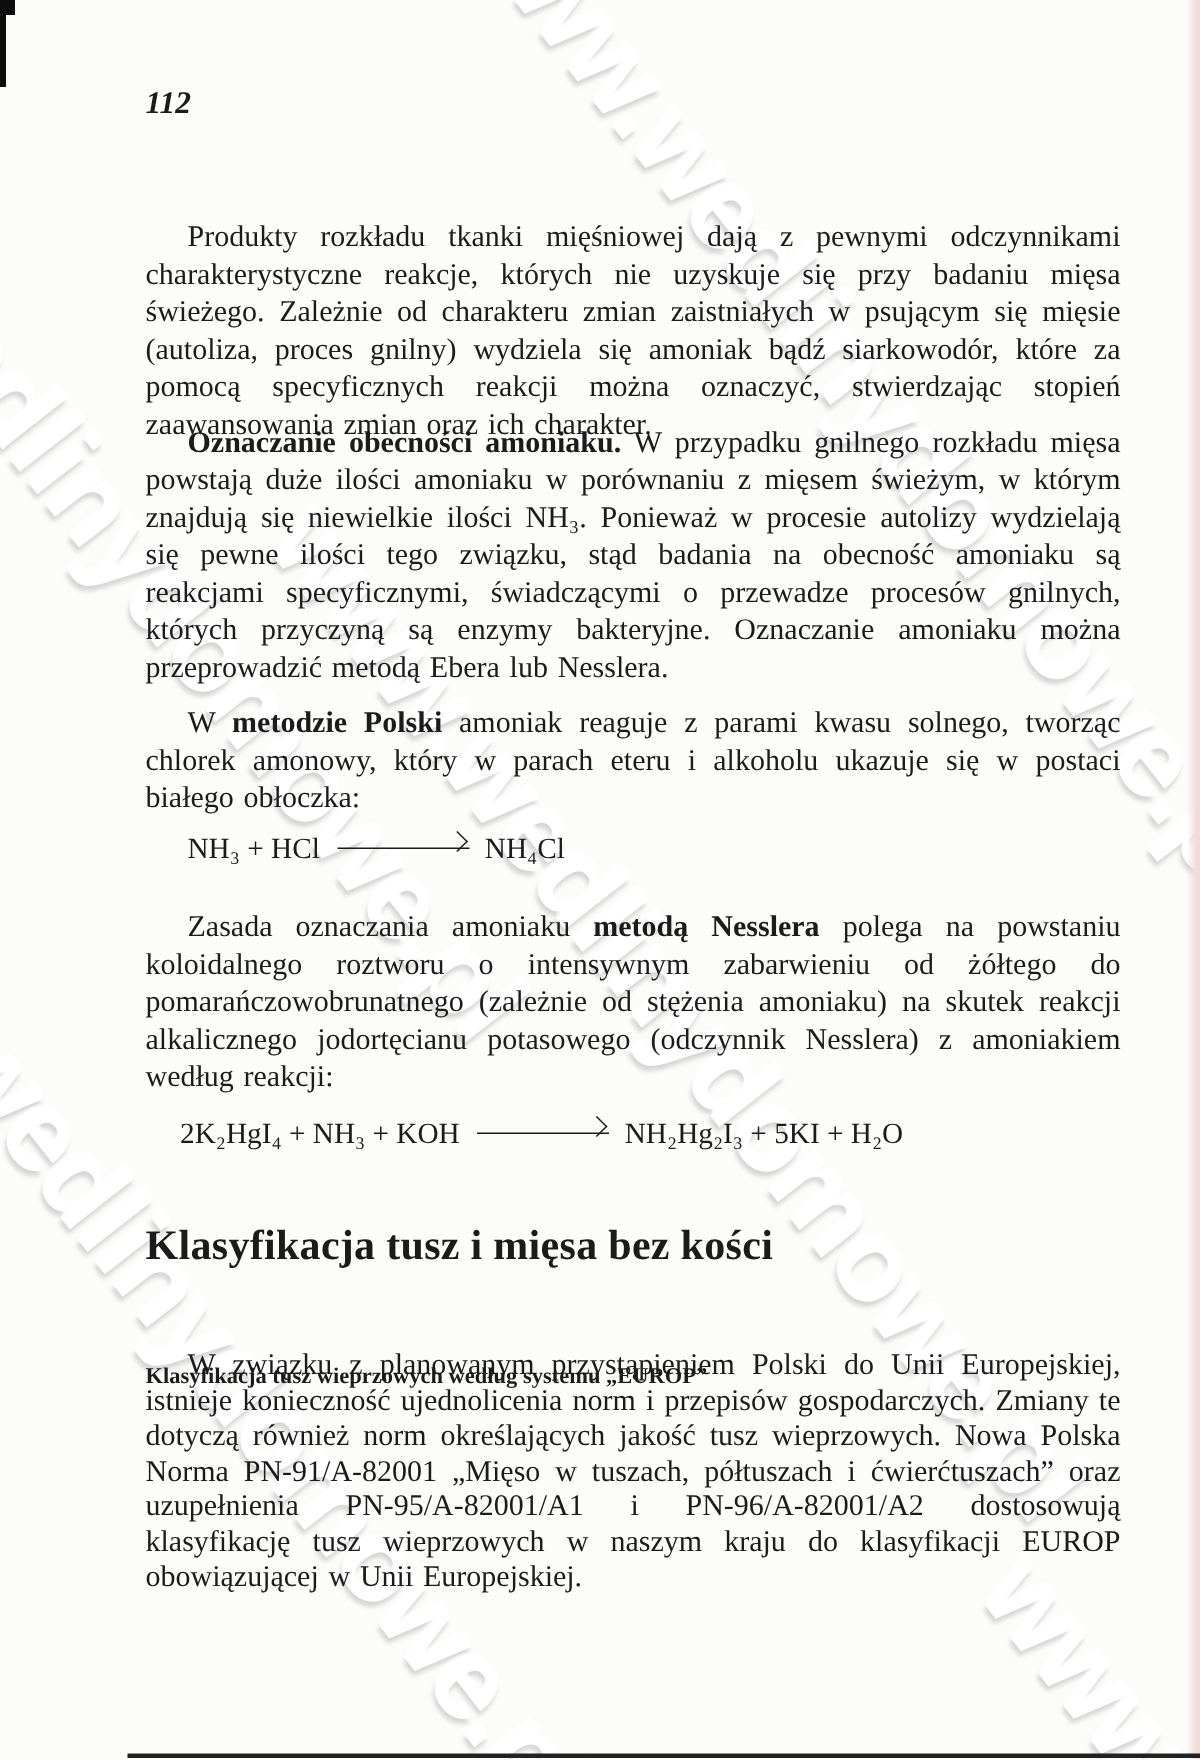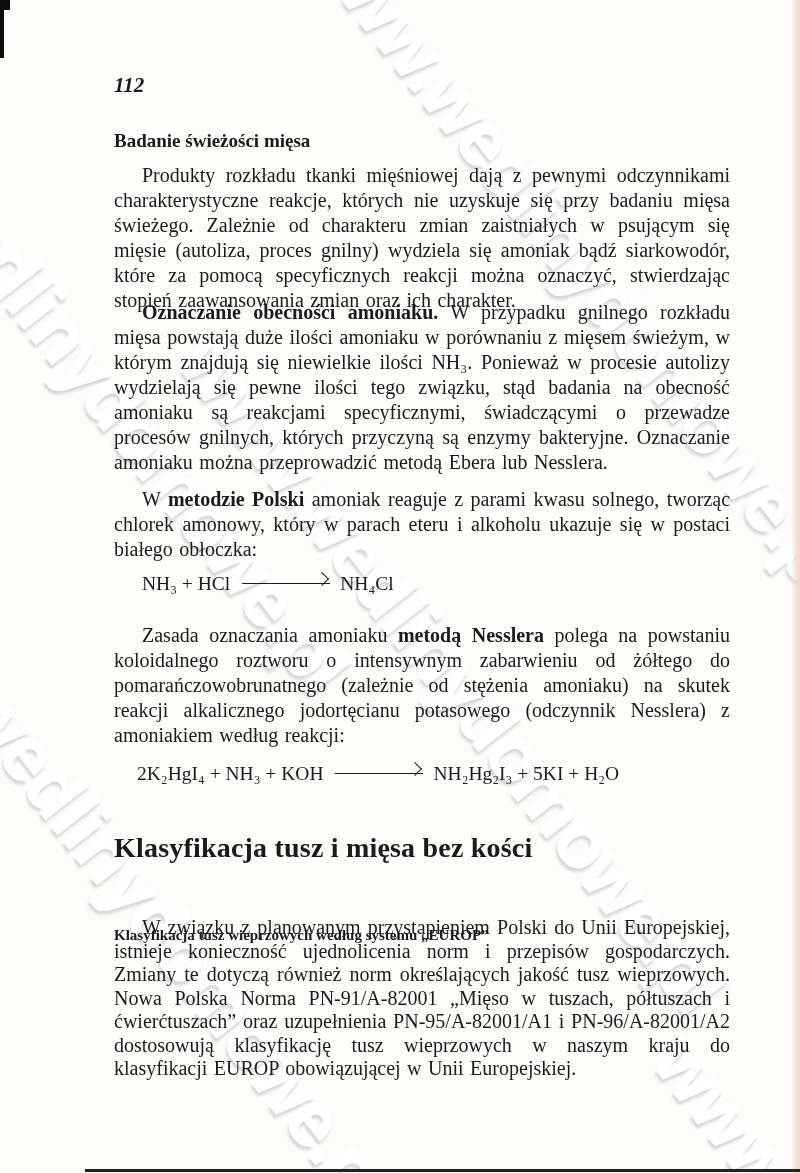--- a/index.html
+++ b/index.html
@@ -29,21 +29,21 @@
   
   .edge { position:absolute; z-index:2; }
   .edge-left-strip { left:0; top:0; width:4px; height:58px; background:#0c0c0c; }
   .edge-corner-blob { left:0; top:0; width:10px; height:10px; background:#0c0c0c; }
   .edge-right-tint { right:0; top:0; width:9px; height:100%;
     background:linear-gradient(to right, rgba(242,218,218,0), #f2dada 75%); }
   .edge-bottom-line { left:85px; right:0; bottom:1px; height:3px; background:#222; }
 
   
   .content { position:absolute; left:97px; top:0; width:650px; height:100%; z-index:1; }
-  .content > * { position:absolute; left:0; right:0; margin:17px; }
+  .content > * { position:absolute; left:0; right:0; margin:0; }
 
   .pagenum { top:56px; font-size:21px; font-weight:bold; font-style:italic; }
 
   .h-small { top:113px; font-size:19px; font-weight:bold; }
   .h-big   { top:815px; font-size:28px; font-weight:bold; letter-spacing:.2px; }
   .h-sub   { top:910px; font-size:15px; font-weight:bold; }
 
   .body {
     font-size:20px; line-height:25px; text-align:justify;
     word-spacing:1.5px;
@@ -86,21 +86,20 @@
 
   <div class="edge edge-left-strip"></div>
   <div class="edge edge-corner-blob"></div>
   <div class="edge edge-right-tint"></div>
   <div class="edge edge-bottom-line"></div>
 
   <main class="content">
 
     <div class="pagenum">112</div>
 
-    <h2 class="h-small">Badanie świeżości mięsa</h2>
 
     <p class="body indent p1">Produkty rozkładu tkanki mięśniowej dają z pewnymi odczynnikami charakterystyczne reakcje, których nie uzyskuje się przy badaniu mięsa świeżego. Zależnie od charakteru zmian zaistniałych w psującym się mięsie (autoliza, proces gnilny) wydziela się amoniak bądź siarkowodór, które za pomocą specyficznych reakcji można oznaczyć, stwierdzając stopień zaawansowania zmian oraz ich charakter.</p>
 
     <p class="body indent p2"><b>Oznaczanie obecności amoniaku.</b><span> W przypadku gnilnego rozkładu mięsa powstają duże ilości amoniaku w porównaniu z mięsem świeżym, w którym znajdują się niewielkie ilości NH₃. Ponieważ w procesie autolizy wydzielają się pewne ilości tego związku, stąd badania na obecność amoniaku są reakcjami specyficznymi, świadczącymi o przewadze procesów gnilnych, których przyczyną są enzymy bakteryjne. Oznaczanie amoniaku można przeprowadzić metodą Ebera lub Nesslera.</span></p>
 
     <p class="body indent p3"><span>W </span><b>metodzie Polski</b><span> amoniak reaguje z parami kwasu solnego, tworząc chlorek amonowy, który w parach eteru i alkoholu ukazuje się w postaci białego obłoczka:</span></p>
 
     <div class="equation eq1"><span>NH₃ + HCl</span><span class="arrow"></span><span>NH₄Cl</span></div>
 
     <p class="body indent p4"><span>Zasada oznaczania amoniaku </span><b>metodą Nesslera</b><span> polega na powstaniu koloidalnego roztworu o intensywnym zabarwieniu od żółtego do pomarańczowobrunatnego (zależnie od stężenia amoniaku) na skutek reakcji alkalicznego jodortęcianu potasowego (odczynnik Nesslera) z amoniakiem według reakcji:</span></p>

